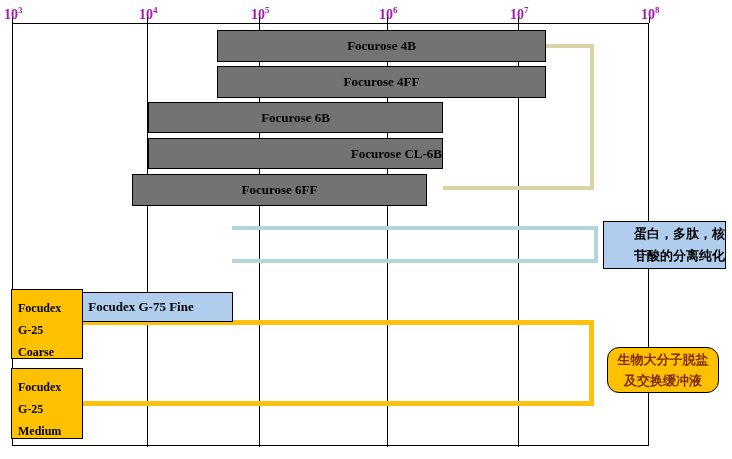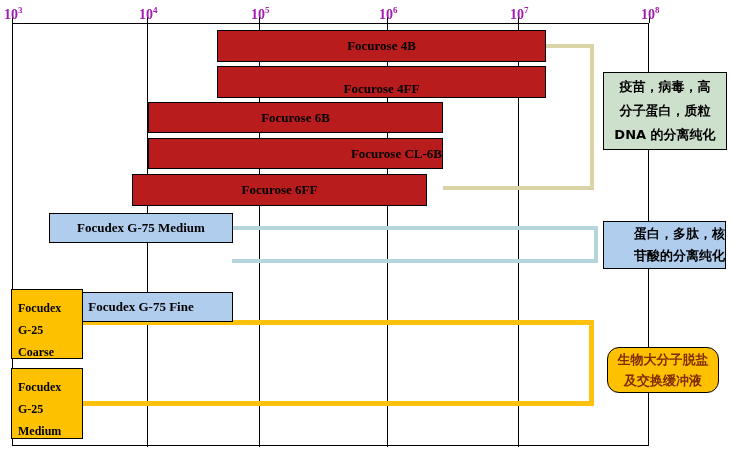--- a/index.html
+++ b/index.html
@@ -15,24 +15,24 @@
   .tickmark{position:absolute;top:15px;height:8px;width:1px;background:#000;}
   .t-103{left:12px}.t-104{left:147px}.t-105{left:259px}.t-106{left:387px}.t-107{left:518px}.t-108{left:649px}
   .xtick{position:absolute;top:2px;font-size:14px;font-weight:bold;color:#a21caf;line-height:16px;}
   .xtick sup{font-size:9px;}
   .xt-103{left:4px}.xt-104{left:139px}.xt-105{left:251px}.xt-106{left:379px}.xt-107{left:510px}.xt-108{left:641px}
 
   
   .bar{position:absolute;border:1.5px solid #000;box-sizing:border-box;
     display:flex;align-items:center;justify-content:center;
     font-weight:bold;font-size:13px;color:#000;}
-  .green{background:#b91c1c;}
+  .green{background:#737373;}
   .blue{background:#b0cdee;}
   #bar-4b  {left:217px;top:30px;width:329px;height:32px;}
-  #bar-4ff {left:217px;top:66px;width:329px;height:32px;align-items:flex-end;}
+  #bar-4ff {left:217px;top:66px;width:329px;height:32px;}
   #bar-6b  {left:148px;top:102px;width:295px;height:31px;}
   #bar-cl6b{left:148px;top:138px;width:295px;height:31px;justify-content:flex-end;}
   #bar-6ff {left:132px;top:174px;width:295px;height:32px;}
   #bar-g75m{left:49px;top:213px;width:184px;height:30px;}
   #bar-g75f{left:49px;top:248px;width:184px;height:30px;margin-top:44px;}
 
   .ybox{position:absolute;background:#fec100;border:1.5px solid #000;box-sizing:border-box;
     font-weight:bold;font-size:12px;color:#000;padding:7px 0 0 6px;line-height:22px;}
   #box-g25c{left:11px;top:289px;width:72px;height:70px;}
   #box-g25m{left:11px;top:368px;width:72px;height:71px;}
@@ -105,43 +105,35 @@
     </div>
   <div class="bar green" id="bar-6b">
       <span>Focurose 6B</span>
     </div>
   <div class="bar green" id="bar-cl6b">
       <span>Focurose CL-6B</span>
     </div>
   <div class="bar green" id="bar-6ff">
       <span>Focurose 6FF</span>
     </div>
-  <div class="bar blue" id="bar-g75m">
-      <span>Focudex G-75 Medium</span>
-    </div>
   <div class="bar blue" id="bar-g75f">
       <span>Focudex G-75 Fine</span>
     </div>
 
   <div class="ybox" id="box-g25c">
     <div>Focudex</div>
     <div>G-25</div>
     <div>Coarse</div>
   </div>
   <div class="ybox" id="box-g25m">
     <div>Focudex</div>
     <div>G-25</div>
     <div>Medium</div>
   </div>
 
-  <div class="note" id="note-agarose">
-    <div>疫苗，病毒，高</div>
-    <div>分子蛋白，质粒</div>
-    <div>DNA 的分离纯化</div>
-  </div>
   <div class="note" id="note-g75">
     <div>蛋白，多肽，核</div>
     <div>苷酸的分离纯化</div>
   </div>
   <div class="note" id="note-g25">
     <div>生物大分子脱盐</div>
     <div>及交换缓冲液</div>
   </div>
 
 </div>

